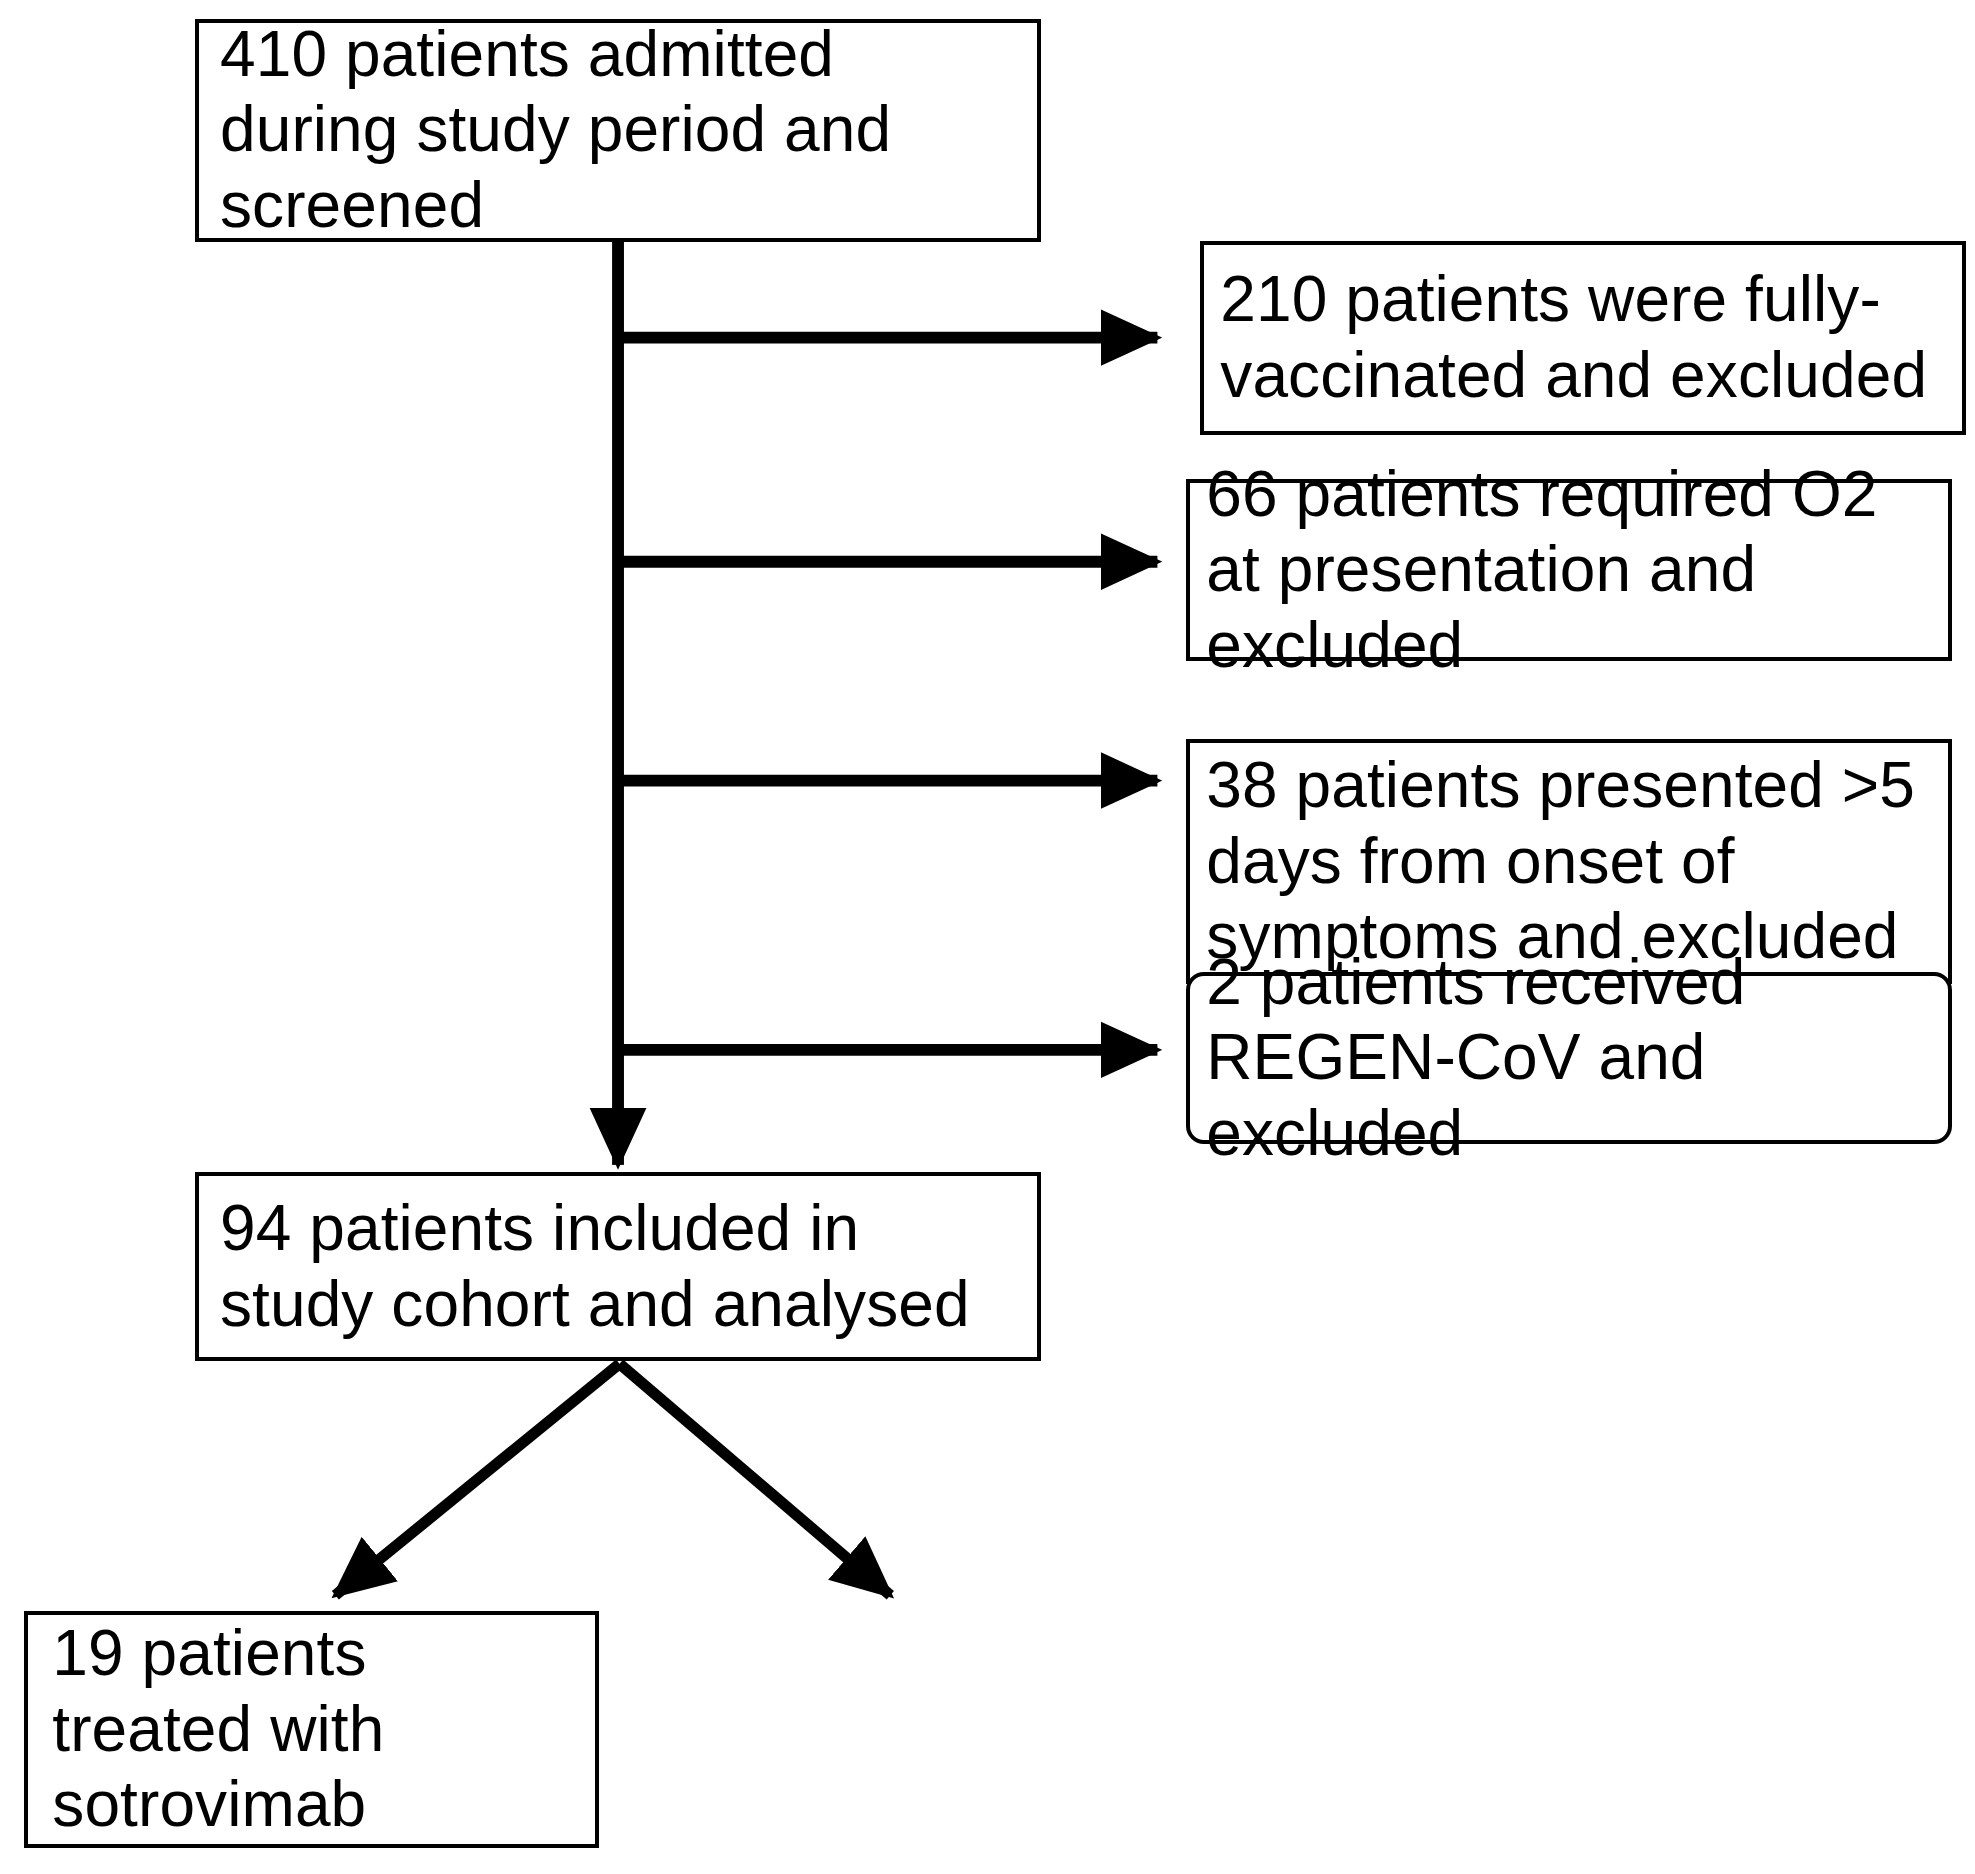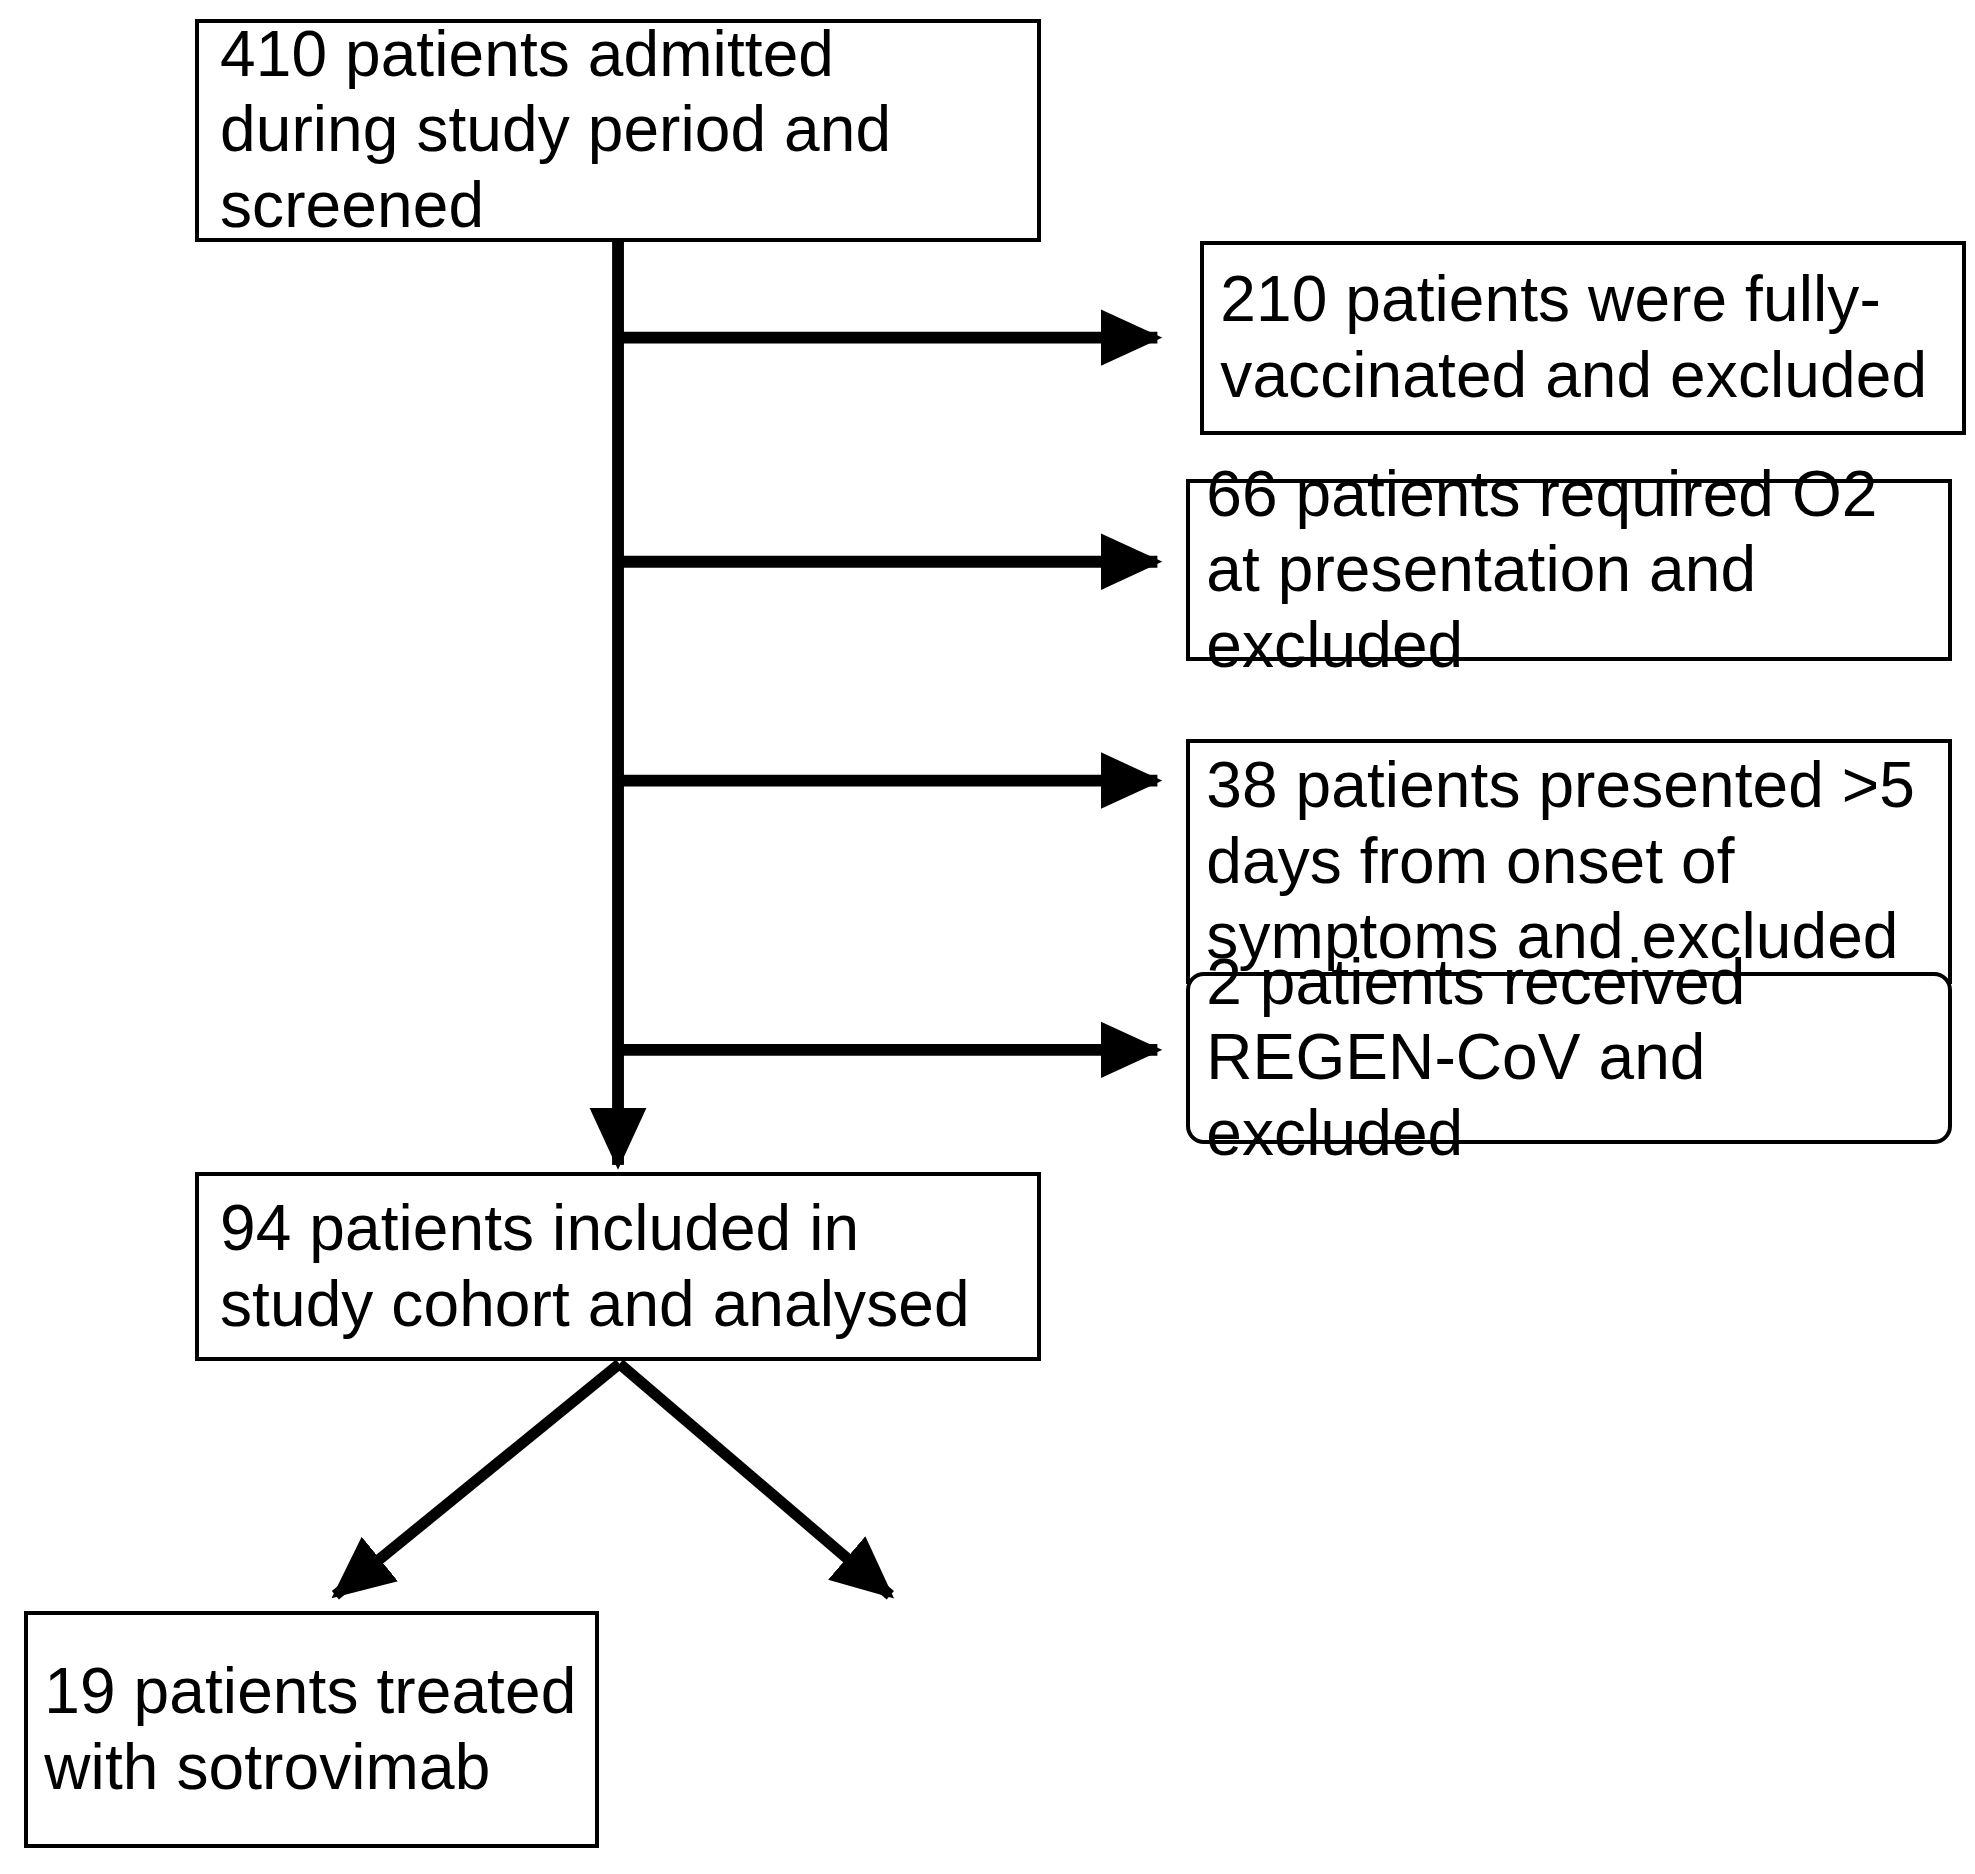--- a/index.html
+++ b/index.html
@@ -33,21 +33,21 @@
     white-space: pre-line;
     letter-spacing: 0.1px;
   }
   
   #node-screened   { left: 195px;  top: 18.5px;   width: 846px; height: 223px; }
   #node-vaccinated { left: 1186px; top: 241px;  width: 766px; height: 194px; margin-left: 14px; }
   #node-oxygen     { left: 1186px; top: 479px;  width: 766px; height: 182px; }
   #node-late       { left: 1186px; top: 694px;  width: 766px; height: 245px; margin-top: 45px; }
   #node-regen      { left: 1186px; top: 972px; width: 766px; height: 172px; border-radius: 18px; }
   #node-included   { left: 195px;  top: 1172px; width: 846px; height: 189px; }
-  #node-sotrovimab { left: 24px;   top: 1611px; width: 575px;  height: 237px; }
+  #node-sotrovimab { left: 24px;   top: 1611px; width: 575px;  height: 237px; padding-left: 8px; }
   #node-untreated  { left: 660px;  top: 1611px; width: 575px;  height: 237px; }
 
   #node-screened .node-text,
   #node-included .node-text { padding-left: 21px; }
 
   svg#connectors {
     position: absolute;
     left: 0;
     top: 0;
     width: 1975px;

